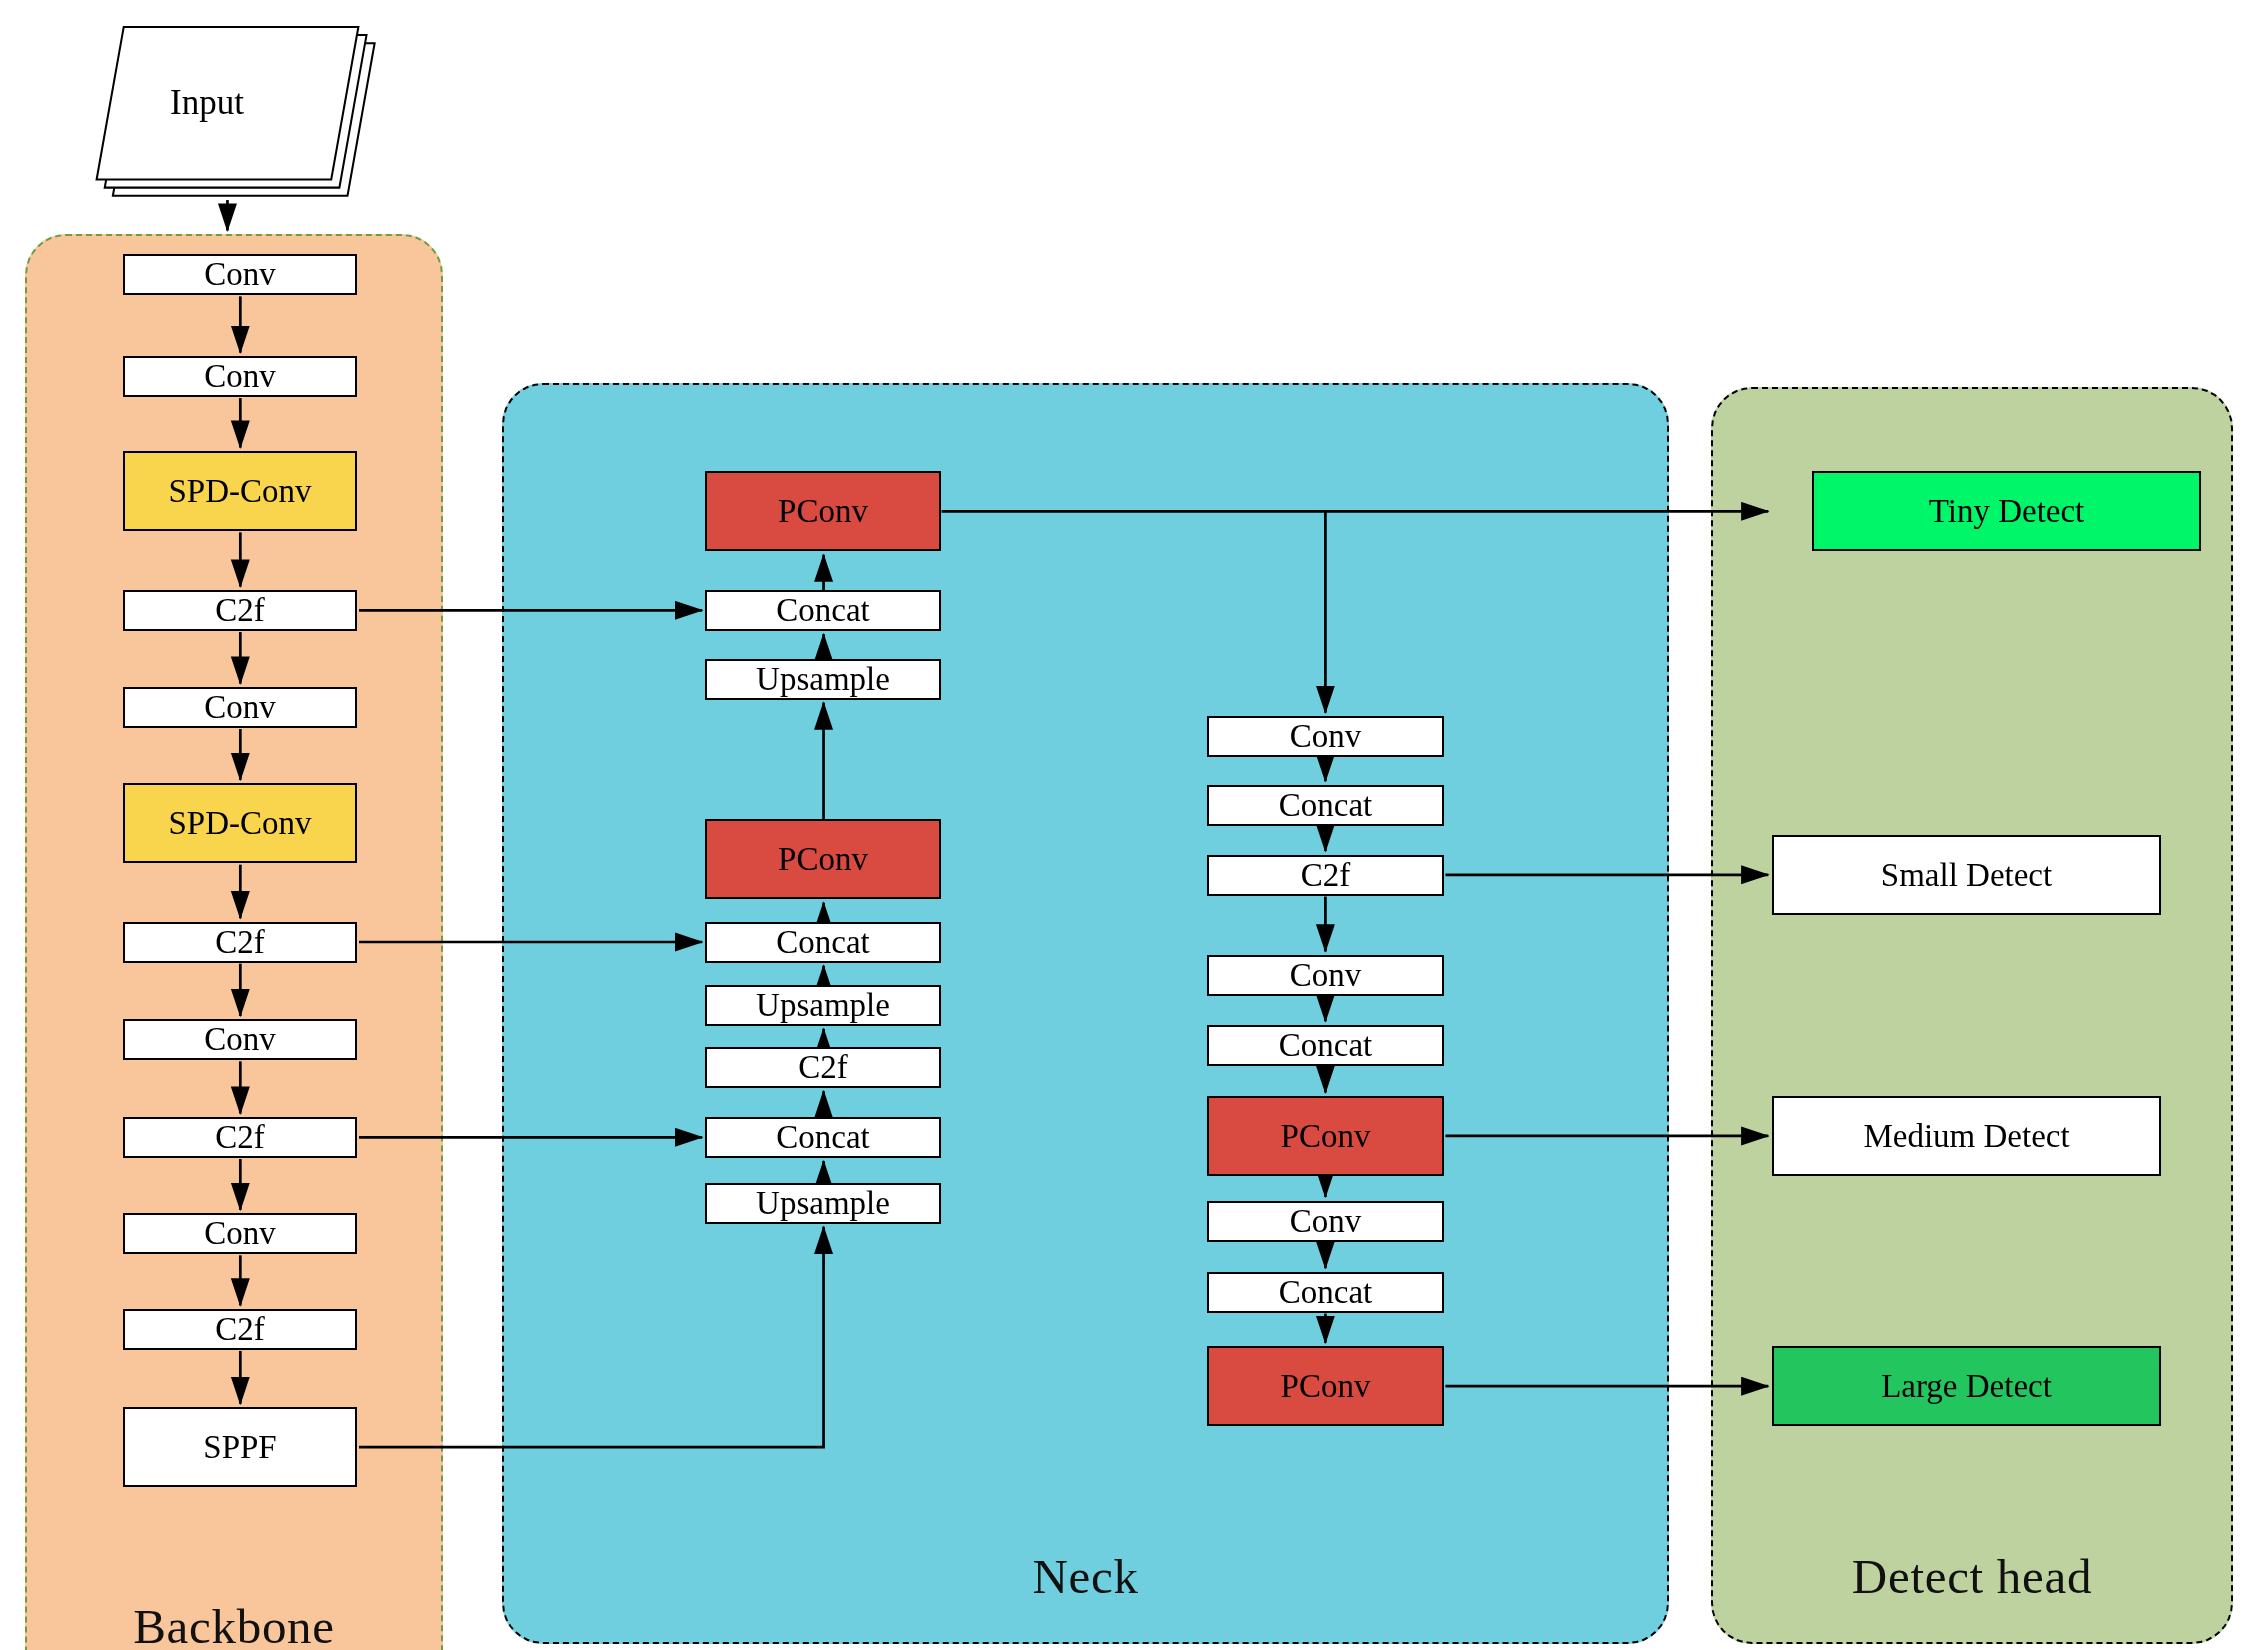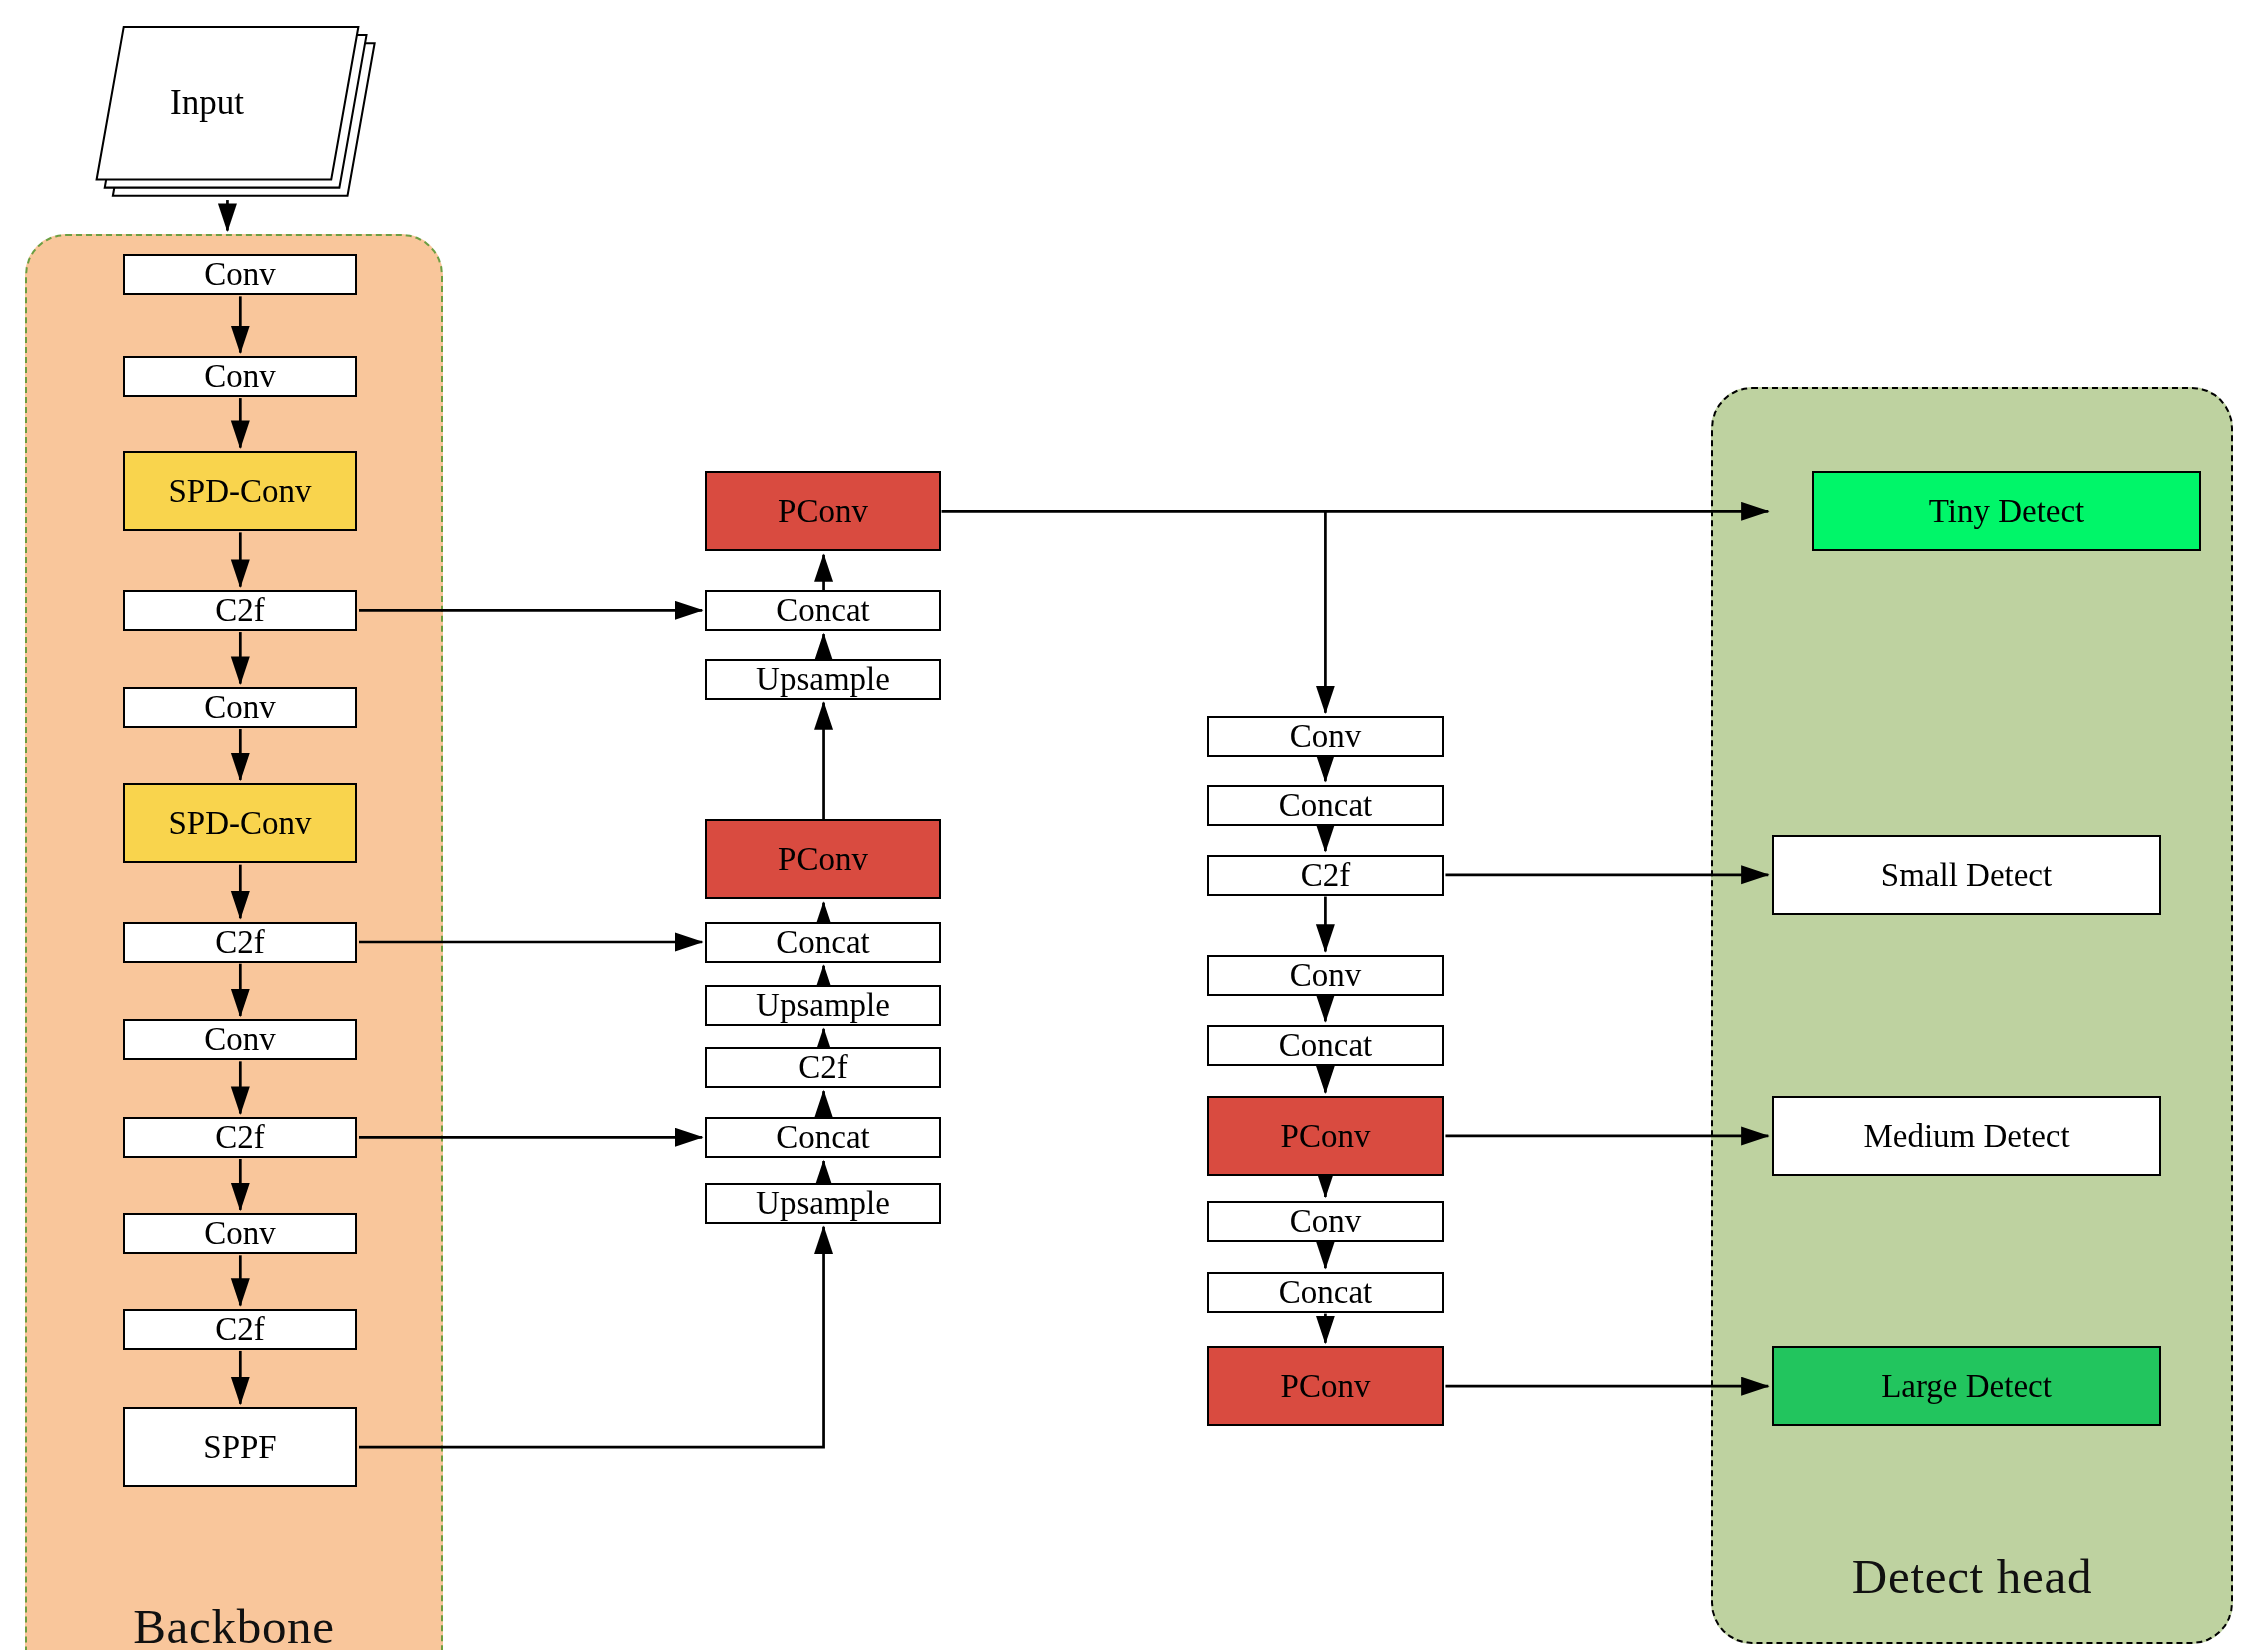--- a/index.html
+++ b/index.html
@@ -32,20 +32,23 @@
     position:absolute;left:102px;top:71px;width:163px;text-align:left;font-size:35px;color:#000;
   }
 </style>
 </head>
 <body>
 
 <div class="canvas">
 
   <div class="container" id="backbone" style="background: rgb(249, 198, 155); border-color: rgb(108, 158, 65);">
     <span class="container-label">Backbone</span>
+  </div>
+  <div class="container" id="neck" style="background: rgb(112, 207, 223); border-color: rgb(0, 0, 0);">
+    <span class="container-label">Neck</span>
   </div>
   <div class="container" id="head" style="background: rgb(190, 210, 160); border-color: rgb(0, 0, 0);">
     <span class="container-label">Detect head</span>
   </div>
 
   <div id="input-stack">
     <svg width="380" height="217" viewBox="0 0 560 320">
       <g id="input-sheets" fill="#ffffff" stroke="#000000" stroke-width="3">
           <polygon points="106,46 452,46 412,271 66,271"></polygon>
           <polygon points="94,34 440,34 400,259 54,259"></polygon>

